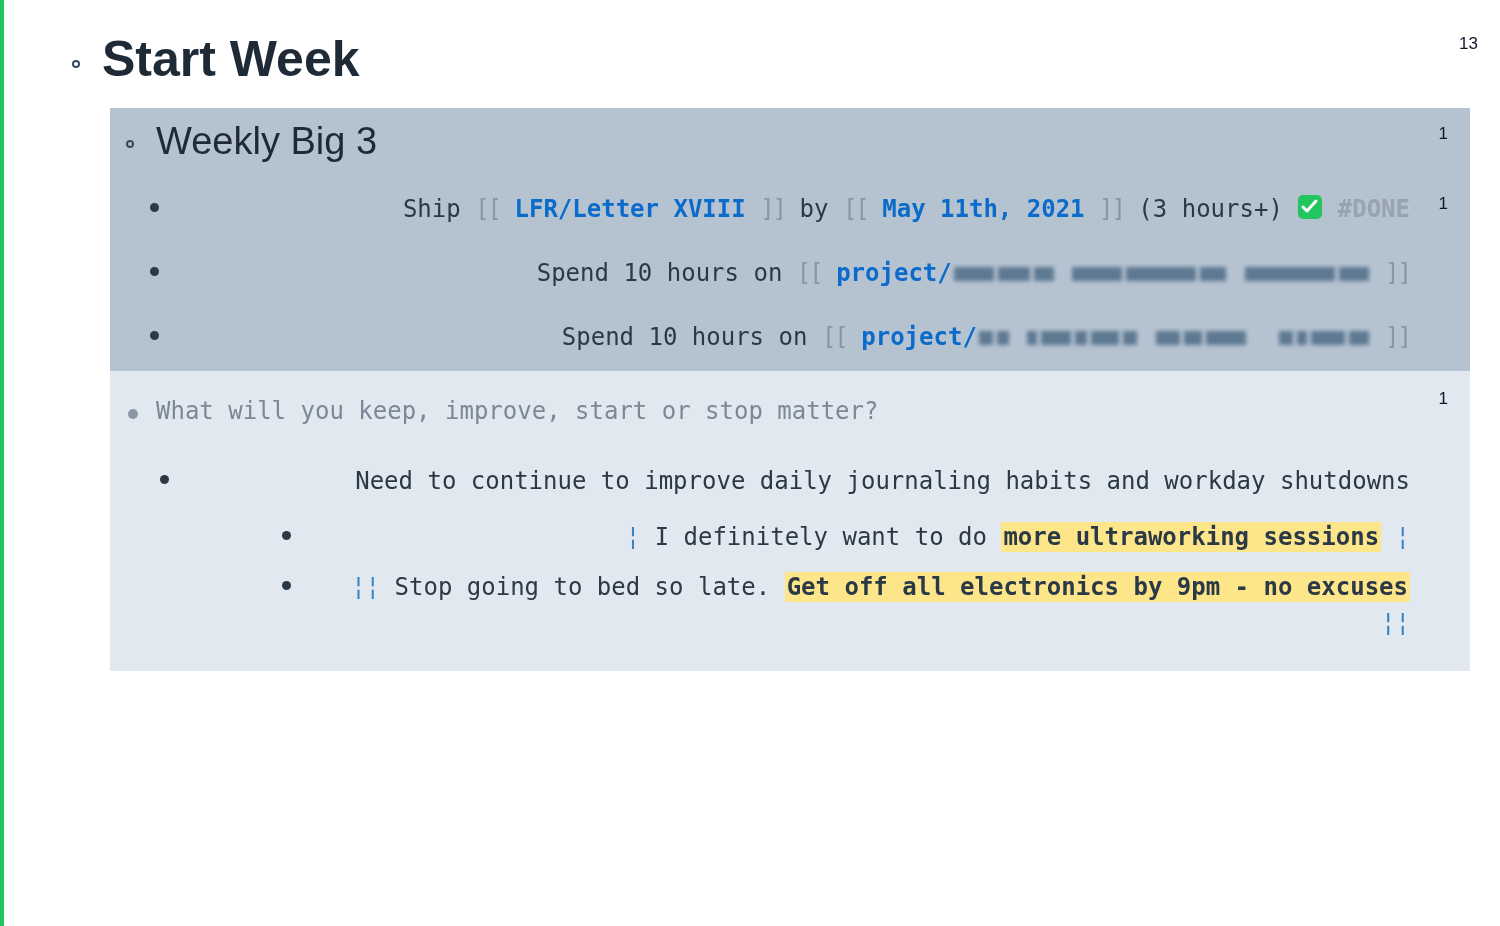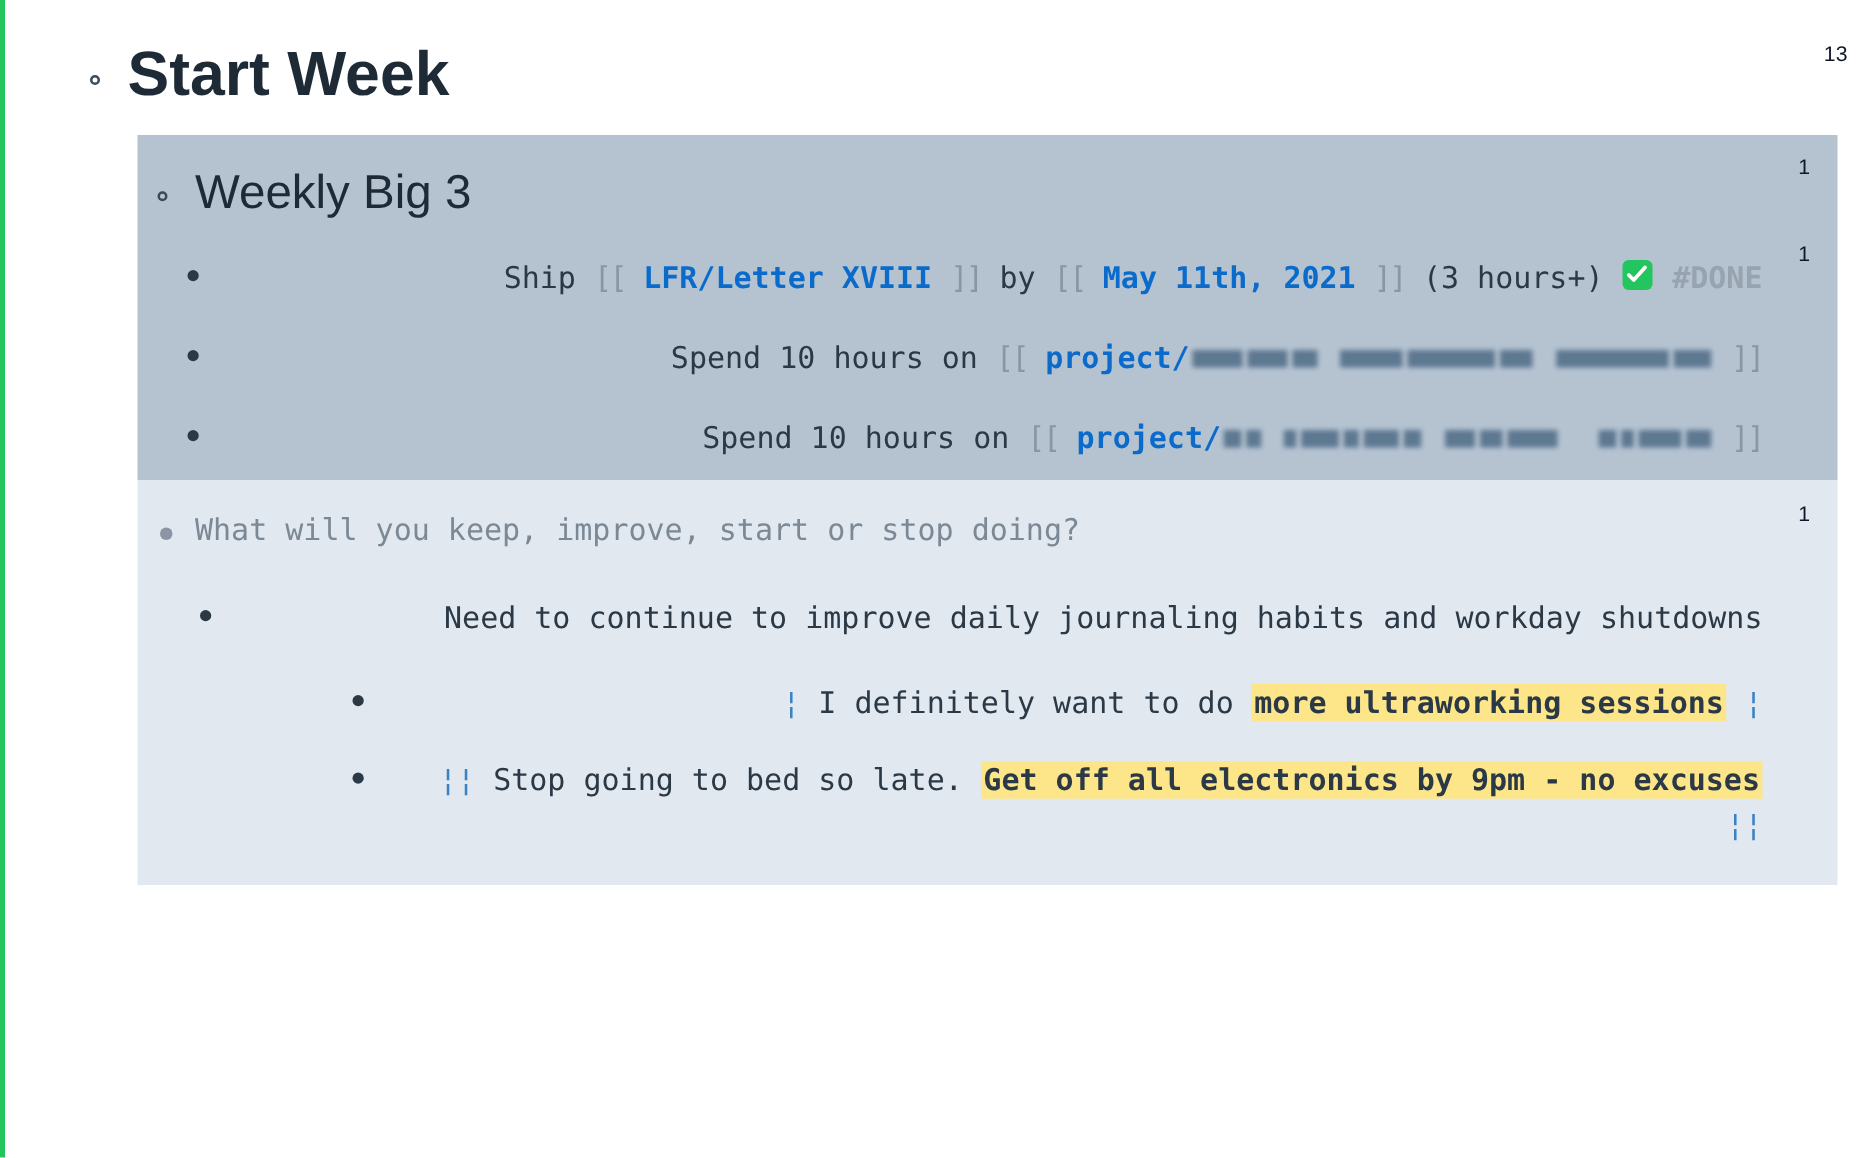--- a/index.html
+++ b/index.html
@@ -51,21 +51,21 @@
     margin-left: 42px;
     color: #1e2a36;
   }
   .block-selected {
     background: #b5c3d1;
     margin-left: 50px;
     margin-top: 20px;
     padding: 6px 0 16px 0;
     position: relative;
   }
-  .h2-row { position: relative; margin-top: 13px; }
+  .h2-row { position: relative; }
   .h2-bullet {
     position: absolute;
     left: 16px; top: 26px;
     width: 8px; height: 8px;
     border-radius: 50%;
     border: 2px solid #3b4a5a;
     background: transparent;
   }
   .h2 {
     font-family: -apple-system, BlinkMacSystemFont, 'Segoe UI', sans-serif;
@@ -134,21 +134,21 @@
     top: 0; bottom: 0;
     width: 4px;
   }
   .bar.red  { left: 0;  background: #d14343; }
   .bar.blue { left: 12px; background: #3b82c4; }
   .bar.teal { left: 24px; background: #4aa5c4; }
   .nested {
     margin-left: 130px;
     padding-top: 6px;
   }
-  .nested .item-row { margin-left: 0; margin-top: 26px; }
+  .nested .item-row { margin-left: 0; margin-top: 14px; }
   .highlight {
     background: #fde58a;
     font-weight: 700;
     padding: 1px 2px;
   }
   .ref-dot {
     color: #3b82c4;
     letter-spacing: 0px;
   }
   svg.check { vertical-align: -3px; }
@@ -209,21 +209,21 @@
       <span class="link">project/</span><span><span class="redact" style="width:14px"></span><span class="redact" style="width:12px"></span>&nbsp;<span class="redact" style="width:10px"></span><span class="redact" style="width:30px"></span><span class="redact" style="width:12px"></span><span class="redact" style="width:28px"></span><span class="redact" style="width:14px"></span>&nbsp;<span class="redact" style="width:24px"></span><span class="redact" style="width:18px"></span><span class="redact" style="width:40px"></span>&nbsp;&nbsp;<span class="redact" style="width:14px"></span><span class="redact" style="width:10px"></span><span class="redact" style="width:34px"></span><span class="redact" style="width:20px"></span></span>
       <span class="bracket">]]</span>
     </div>
   </div>
 
   <div class="block-reflect">
     <span class="ref-count" style="top:18px">1</span>
 
     <div class="reflect-q">
       <div class="reflect-bullet"></div>
-      <span class="grey-text">What will you keep, improve, start or stop doing?</span>
+      <span class="grey-text">What will you keep, improve, start or stop matter?</span>
     </div>
 
     <div class="item-row" style="margin-left:78px;margin-top:38px">
       <div class="item-bullet"></div>
       <span>Need to continue to improve daily journaling habits and workday shutdowns</span>
     </div>
 
     <div class="nest-bars">
       <div class="bar red"></div>
       <div class="bar blue"></div>

